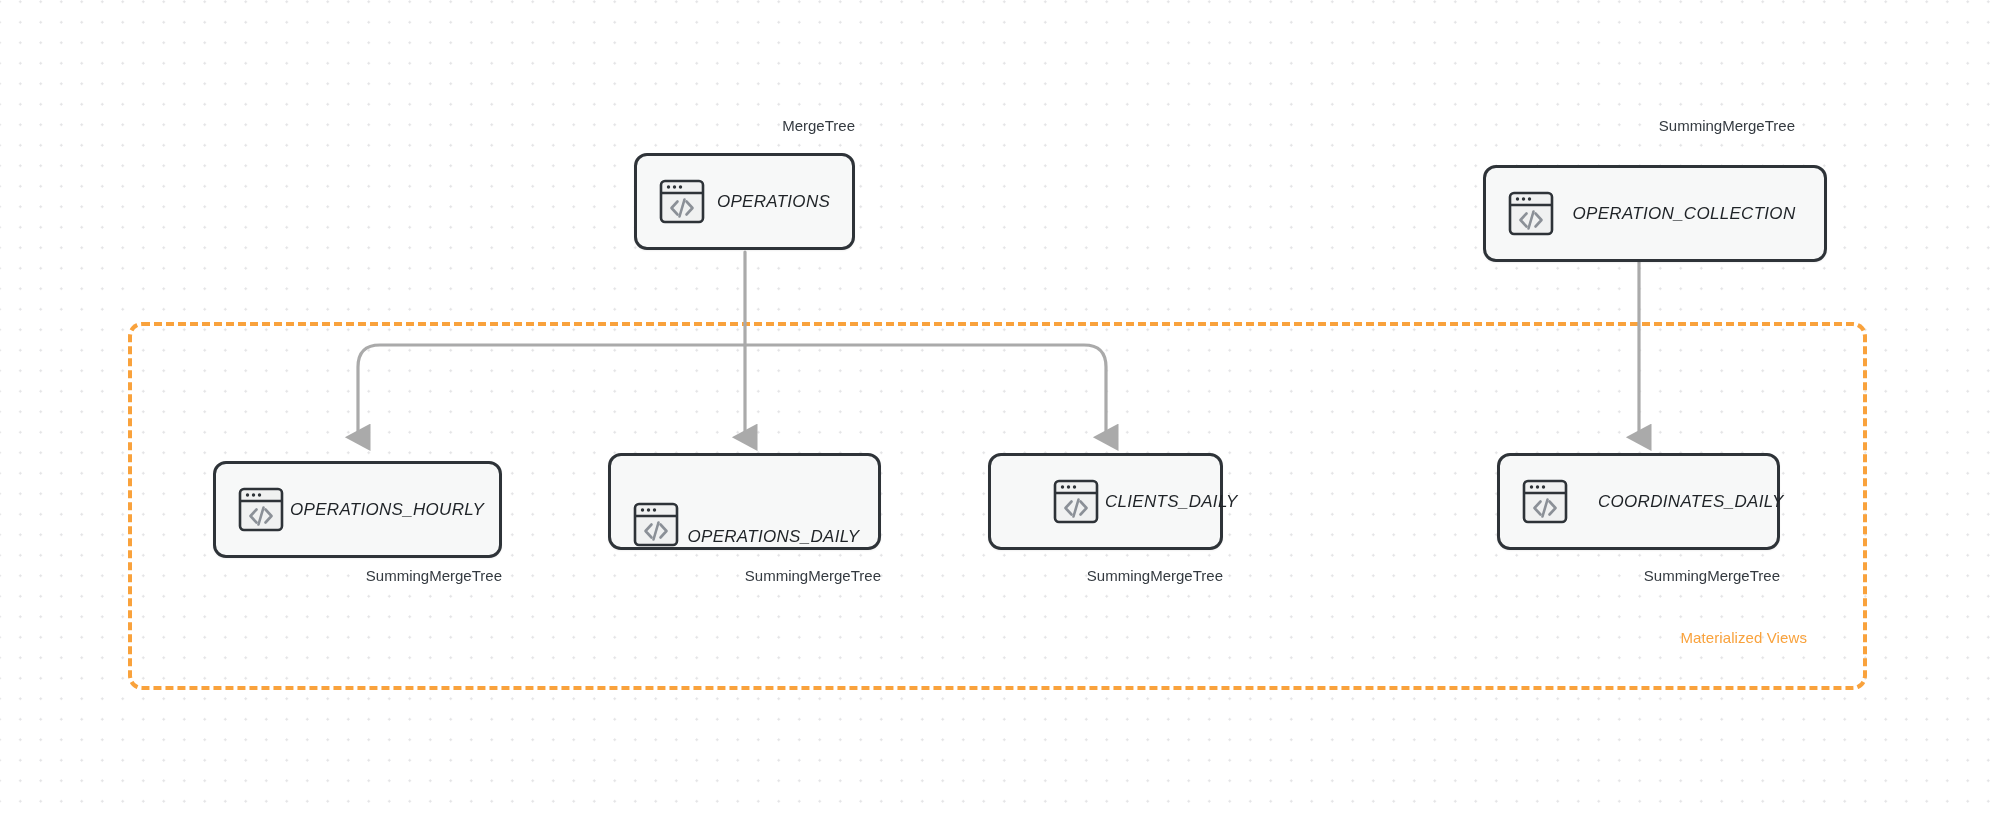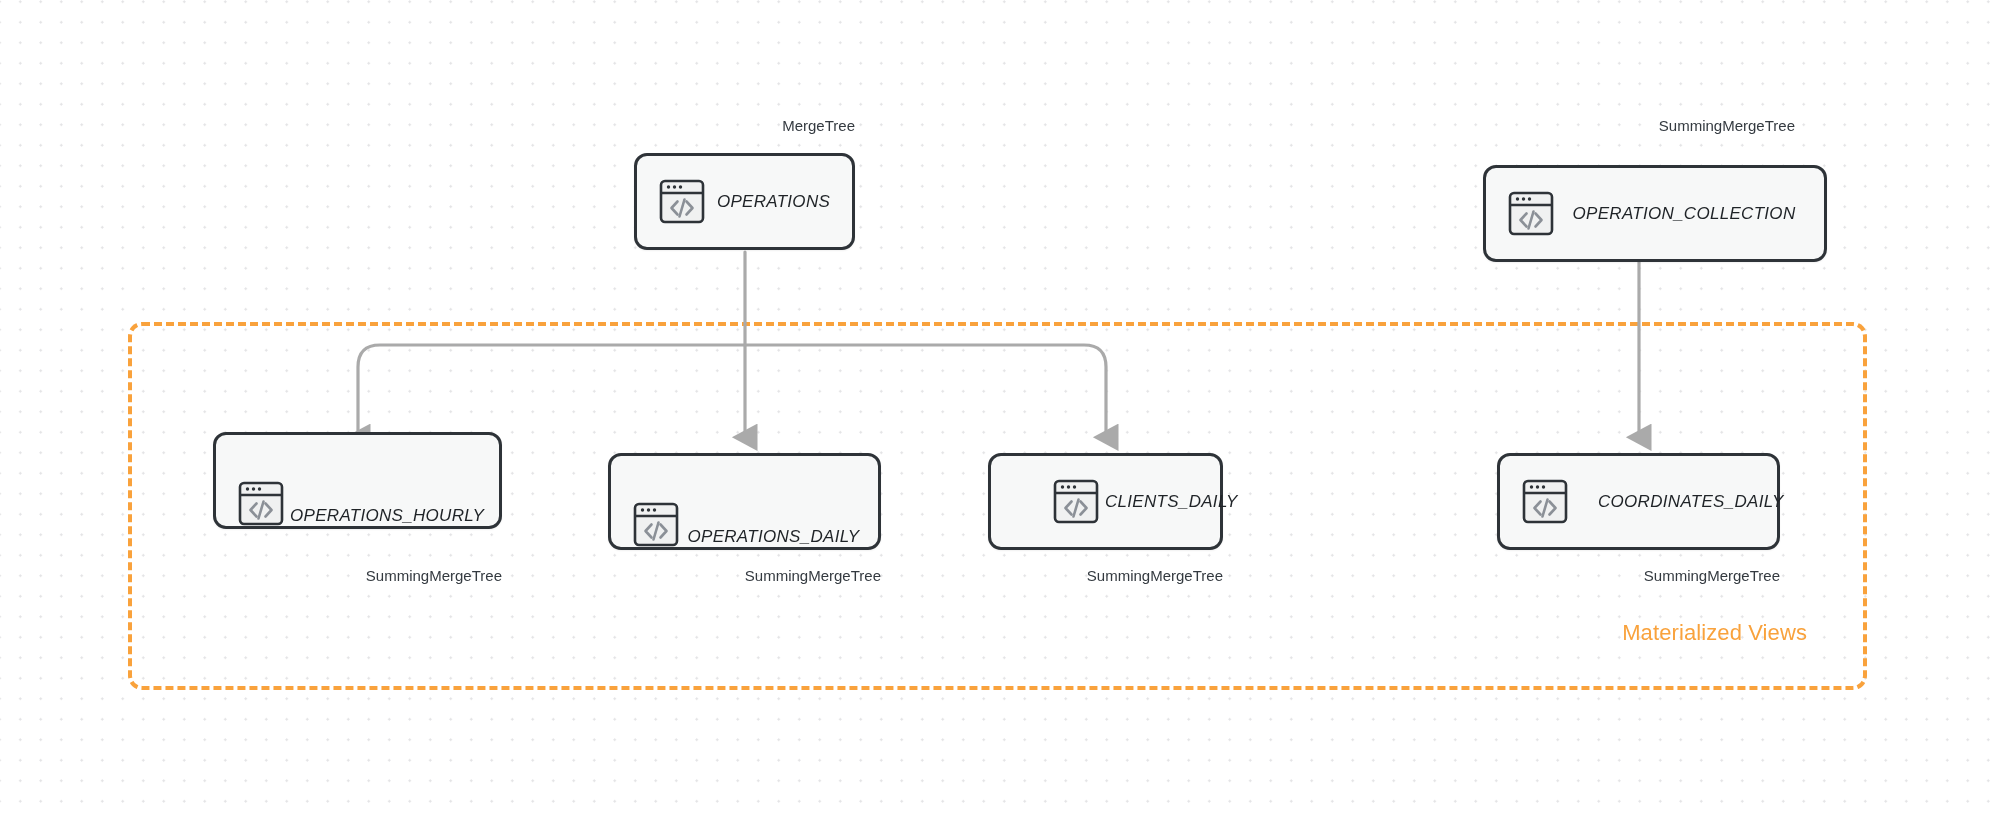--- a/index.html
+++ b/index.html
@@ -38,21 +38,21 @@
     height: 368px;
     box-sizing: border-box;
     border: 4px dashed #f9a23c;
     border-radius: 14px;
   }
   .mv-label {
     position: absolute;
     right: 56px;
     bottom: 40px;
     color: #f9a23c;
-    font-size: 22px;
+    font-size: 15px;
     letter-spacing: 0.1px;
     white-space: nowrap;
   }
 
   
   .node {
     position: absolute;
     box-sizing: border-box;
     background: #f7f8f8;
     border: 3px solid #2e3338;
@@ -137,21 +137,21 @@
             <circle cx="9.5" cy="8" r="1.7" fill="#2e3338"></circle>
             <circle cx="15.5" cy="8" r="1.7" fill="#2e3338"></circle>
             <circle cx="21.5" cy="8" r="1.7" fill="#2e3338"></circle>
             <path d="M18.5 22.5 L12.5 29 L18.5 35.5" fill="none" stroke="#8b9097" stroke-width="2.6" stroke-linecap="round" stroke-linejoin="round"></path>
             <path d="M27.5 22.5 L33.5 29 L27.5 35.5" fill="none" stroke="#8b9097" stroke-width="2.6" stroke-linecap="round" stroke-linejoin="round"></path>
             <path d="M25.5 20.5 L20.5 37.5" fill="none" stroke="#8b9097" stroke-width="2.6" stroke-linecap="round"></path>
           </svg></span>
         <span class="node-title">OPERATION_COLLECTION</span>
       </div>
       <div class="engine-label" style="left: 1483px; width: 312px; top: 117px;">SummingMergeTree</div>
-      <div class="node" style="left: 213px; top: 432px; width: 289px; align-items: flex-end;">
+      <div class="node" style="left: 213px; top: 461px; width: 289px;">
         <span class="node-icon"><svg viewBox="0 0 46 45" width="46" height="45" xmlns="http://www.w3.org/2000/svg">
             <rect x="2" y="2" width="42" height="41" rx="4" ry="4" fill="#f0f1f1" stroke="#2e3338" stroke-width="2.6"></rect>
             <path d="M2 14 H44" stroke="#2e3338" stroke-width="2.6"></path>
             <circle cx="9.5" cy="8" r="1.7" fill="#2e3338"></circle>
             <circle cx="15.5" cy="8" r="1.7" fill="#2e3338"></circle>
             <circle cx="21.5" cy="8" r="1.7" fill="#2e3338"></circle>
             <path d="M18.5 22.5 L12.5 29 L18.5 35.5" fill="none" stroke="#8b9097" stroke-width="2.6" stroke-linecap="round" stroke-linejoin="round"></path>
             <path d="M27.5 22.5 L33.5 29 L27.5 35.5" fill="none" stroke="#8b9097" stroke-width="2.6" stroke-linecap="round" stroke-linejoin="round"></path>
             <path d="M25.5 20.5 L20.5 37.5" fill="none" stroke="#8b9097" stroke-width="2.6" stroke-linecap="round"></path>
           </svg></span>

